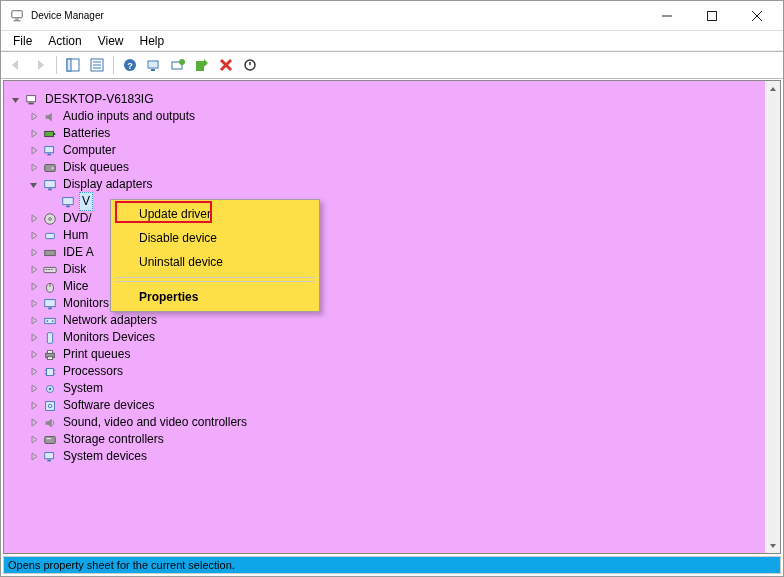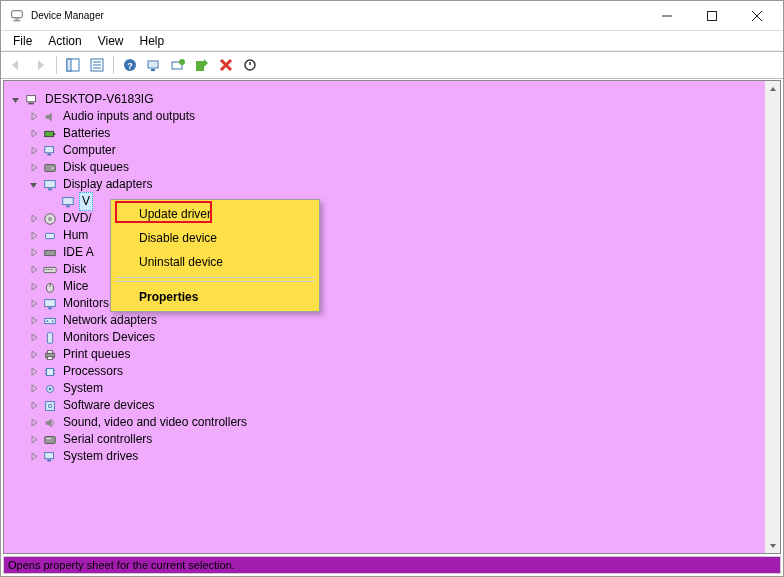--- a/index.html
+++ b/index.html
@@ -33,21 +33,21 @@
   .lvl0 { padding-left: 4px; }
   .lvl1 { padding-left: 22px; }
   .lvl2 { padding-left: 40px; }
 
   .context-menu { position: absolute; background: #fde047; border: 1px solid #a0a0a0; box-shadow: 3px 3px 5px rgba(0,0,0,0.25); padding: 2px; width: 210px; }
   .context-menu .citem { height: 24px; padding: 0 26px; line-height: 24px; cursor: default; }
   .context-menu .csep { height: 1px; background: #ccc; margin: 3px 2px; }
   .context-menu .citem.bold { font-weight: bold; }
   .highlight-box { position: absolute; border: 2px solid #e81123; pointer-events: none; }
 
-  .statusbar { position: absolute; left: 2px; right: 2px; bottom: 2px; height: 18px; background: #a21caf; border: 1px solid #ccc; font-size: 11px; line-height: 16px; padding: 0 4px; }
+  .statusbar { position: absolute; left: 2px; right: 2px; bottom: 2px; height: 18px; background: #0ea5e9; border: 1px solid #ccc; font-size: 11px; line-height: 16px; padding: 0 4px; }
 
   .scrollbar-v { position: absolute; right: 1px; top: 1px; bottom: 1px; width: 15px; background: #f0f0f0; }
   .scrollbar-v .arrow { height: 15px; display: flex; align-items: center; justify-content: center; }
   .scrollbar-v .arrow svg { width: 8px; height: 8px; fill: #666; }
 </style>
 </head>
 <body>
 
 <div class="titlebar">
   <span class="app-icon">
@@ -439,35 +439,35 @@
           <svg viewBox="0 0 9 9">
             <path d="M3 1 L3 8 L8 4.5 Z" fill="none" stroke="#888"></path>
           </svg>
         </span>
         <span class="dev-icon">
           <svg viewBox="0 0 16 16">
             <rect x="2" y="4" width="12" height="8" rx="1" fill="#999" stroke="#555"></rect>
             <rect x="4" y="6" width="5" height="1" fill="#fff"></rect>
           </svg>
         </span>
-        <span class="node-label">Serial controllers</span>
+        <span class="node-label">Storage controllers</span>
       </div>
     <div class="node lvl1">
         <span class="expander">
           <svg viewBox="0 0 9 9">
             <path d="M3 1 L3 8 L8 4.5 Z" fill="none" stroke="#888"></path>
           </svg>
         </span>
         <span class="dev-icon">
           <svg viewBox="0 0 16 16">
             <rect x="2" y="3" width="10" height="7" fill="#dbe9f8" stroke="#3a74b3"></rect>
             <rect x="5" y="11" width="4" height="2" fill="#3a74b3"></rect>
           </svg>
         </span>
-        <span class="node-label">System drives</span>
+        <span class="node-label">System devices</span>
       </div>
 
     <div class="scrollbar-v">
       <div class="arrow">
           <svg viewBox="0 0 8 8">
             <path d="M4 2 L7 6 H1 Z"></path>
           </svg>
         </div>
       <div style="position:absolute;bottom:0;left:0;right:0" class="arrow">
           <svg viewBox="0 0 8 8">

